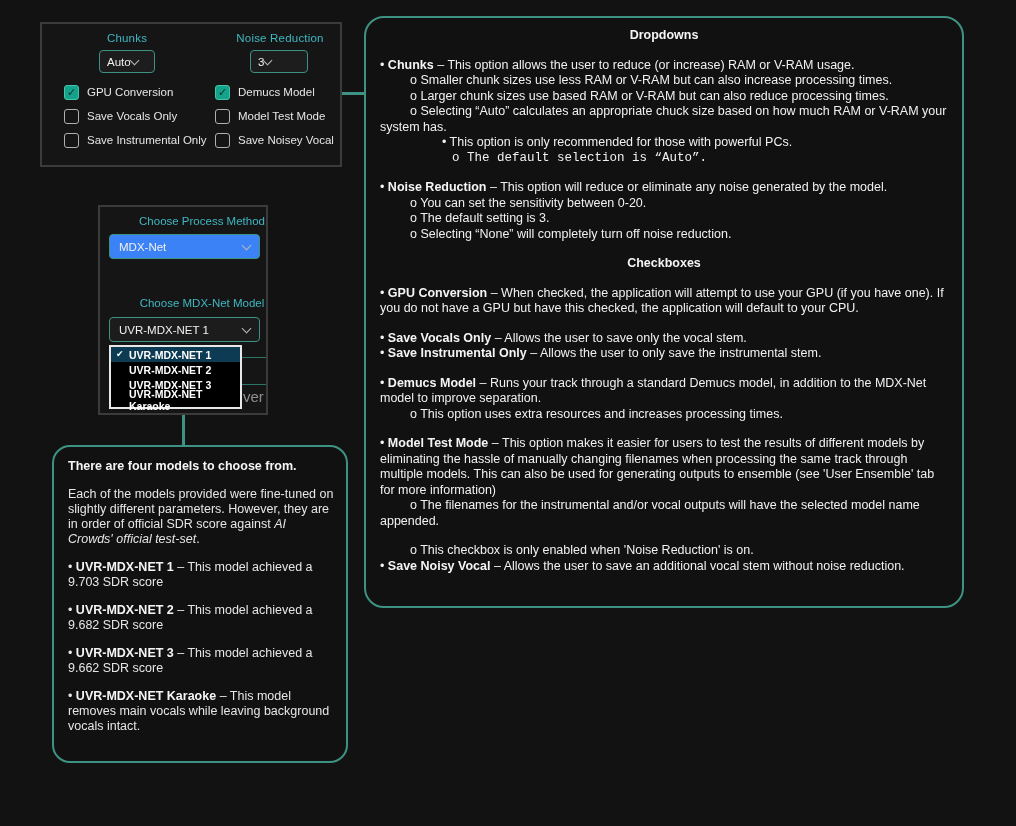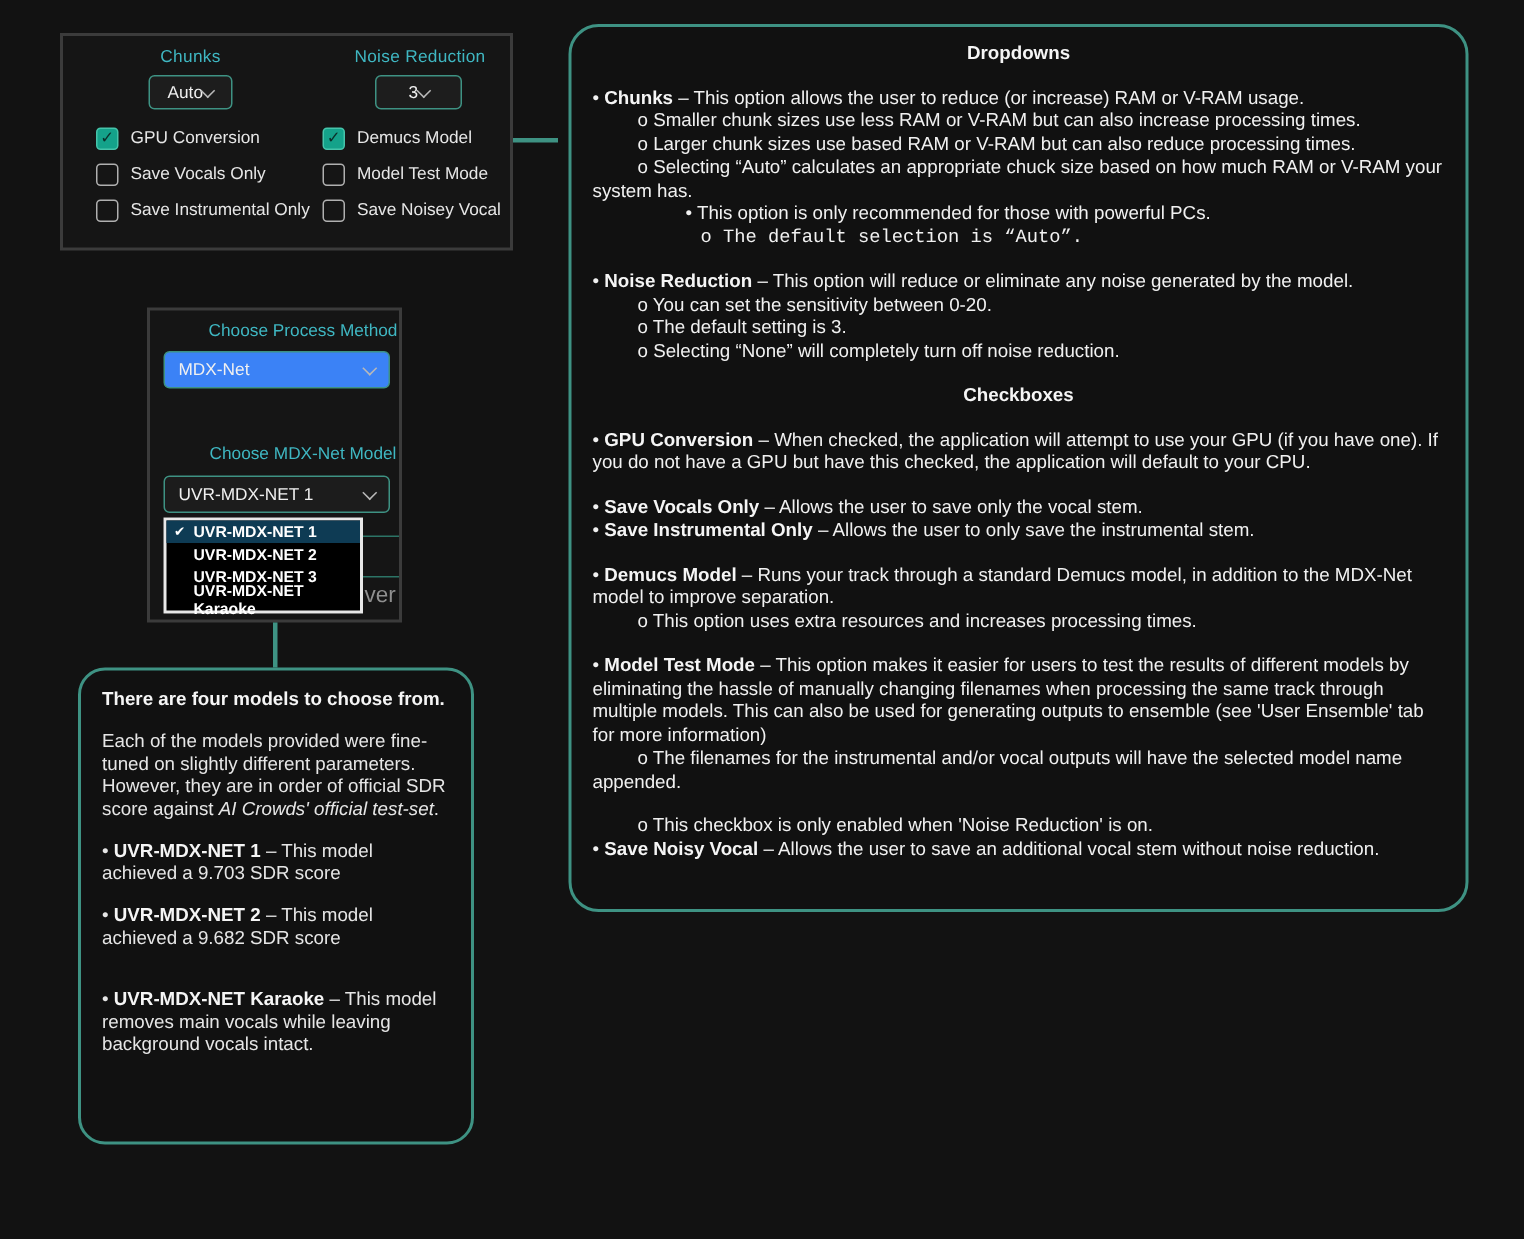--- a/index.html
+++ b/index.html
@@ -8,21 +8,21 @@
     background:#121212;
     font-family:"Liberation Sans","DejaVu Sans",sans-serif;
   }
   .panel-gray{position:absolute;border:2px solid #3b3b3b;background:#151515;box-sizing:border-box;}
   .panel-teal{position:absolute;border:2px solid #3e9283;border-radius:20px;background:#111111;box-sizing:border-box;}
   .connector{position:absolute;background:#3e9283;}
 
   
   .opt-title{position:absolute;color:#3fb7c2;font-size:11.5px;text-align:center;letter-spacing:.2px;}
   .mini-select{
-    position:absolute;display:flex;align-items:center;justify-content:center;
+    position:absolute;display:flex;align-items:center;justify-content:flex-start;
     padding:0 7px;border:1px solid #3e9283;border-radius:4px;background:#1d1d1d;
     color:#efefef;font-size:11.5px;box-sizing:border-box;cursor:pointer;
   }
   .chev{width:6px;height:6px;border-right:1.6px solid #b9b9b9;border-bottom:1.6px solid #b9b9b9;
     transform:rotate(45deg);margin-top:-3px;flex:none;}
   .cb-grid{position:absolute;left:22px;top:56px;display:grid;
     grid-template-columns:151px auto;grid-template-rows:repeat(3,24px);
     grid-auto-flow:column;align-items:center;}
   .cb-row{display:flex;align-items:center;gap:8px;cursor:pointer;}
   .cb-box{width:15px;height:15px;border:1.5px solid #b0b0b0;border-radius:3px;
@@ -103,21 +103,21 @@
       </div>
       <div class="cb-row">
         <span class="cb-box"></span>
         <span class="cb-label">Save Noisey Vocal</span>
       </div>
     </div>
 </div>
 
 <div class="connector" style="left:342px;top:92px;width:30px;height:3px"></div>
 
-<div class="panel-teal" style="left:379px;top:16px;width:600px;height:592px">
+<div class="panel-teal" style="left:364px;top:16px;width:600px;height:592px">
   <div class="blocks" id="info-content">
       <div class="blk-heading">Dropdowns</div>
       <div class="gap"></div>
       <div class="blk-line indent-0"><span>• </span><span class="b">Chunks</span><span> – This option allows the user to reduce (or increase) RAM or V-RAM usage.</span></div>
       <div class="blk-line indent-1"><span>o Smaller chunk sizes use less RAM or V-RAM but can also increase processing times.</span></div>
       <div class="blk-line indent-1"><span>o Larger chunk sizes use based RAM or V-RAM but can also reduce processing times.</span></div>
       <div class="blk-line indent-1"><span>o Selecting “Auto” calculates an appropriate chuck size based on how much RAM or V-RAM your system has.</span></div>
       <div class="blk-line indent-2"><span>• This option is only recommended for those with powerful PCs.</span></div>
       <div class="blk-line indent-3"><span>o The default selection is “Auto”.</span></div>
       <div class="gap"></div>
@@ -176,26 +176,27 @@
       </div>
       <div class="menu-item">
         <span class="mck"></span>
         <span>UVR-MDX-NET Karaoke</span>
       </div>
     </div>
 </div>
 
 <div class="connector" style="left:182px;top:415px;width:3px;height:30px"></div>
 
-<div class="panel-teal" style="left:52px;top:445px;width:264px;height:318px;border-radius:18px">
+<div class="panel-teal" style="left:52px;top:445px;width:296px;height:318px;border-radius:18px">
   <div class="blocks" id="note-content">
       <div class="blk-line indent-0"><span class="b">There are four models to choose from.</span></div>
       <div class="gap"></div>
       <div class="blk-line indent-0"><span>Each of the models provided were fine-tuned on slightly different parameters. However, they are in order of official SDR score against </span><span class="i">AI Crowds' official test-set</span><span>.</span></div>
       <div class="gap"></div>
       <div class="blk-line indent-0"><span>• </span><span class="b">UVR-MDX-NET 1</span><span> – This model achieved a 9.703 SDR score</span></div>
       <div class="gap"></div>
       <div class="blk-line indent-0"><span>• </span><span class="b">UVR-MDX-NET 2</span><span> – This model achieved a 9.682 SDR score</span></div>
       <div class="gap"></div>
+      <div class="blk-line indent-0"><span>• </span><span class="b">UVR-MDX-NET 3</span><span> – This model achieved a 9.662 SDR score</span></div>
       <div class="gap"></div>
       <div class="blk-line indent-0"><span>• </span><span class="b">UVR-MDX-NET Karaoke</span><span> – This model removes main vocals while leaving background vocals intact.</span></div>
     </div>
 </div>
 
 </body></html>

